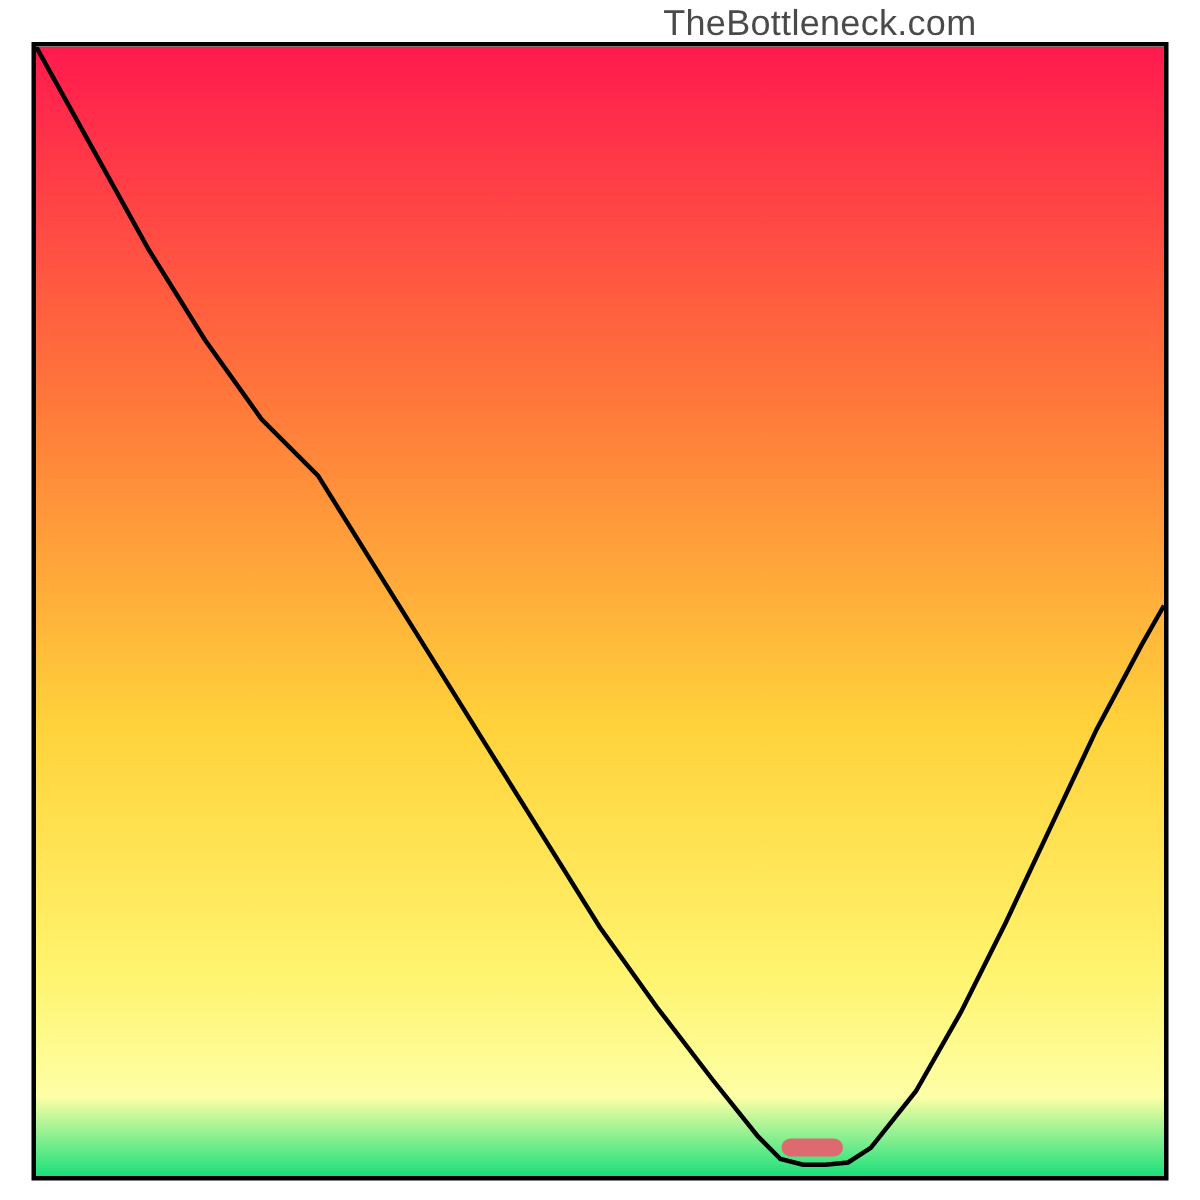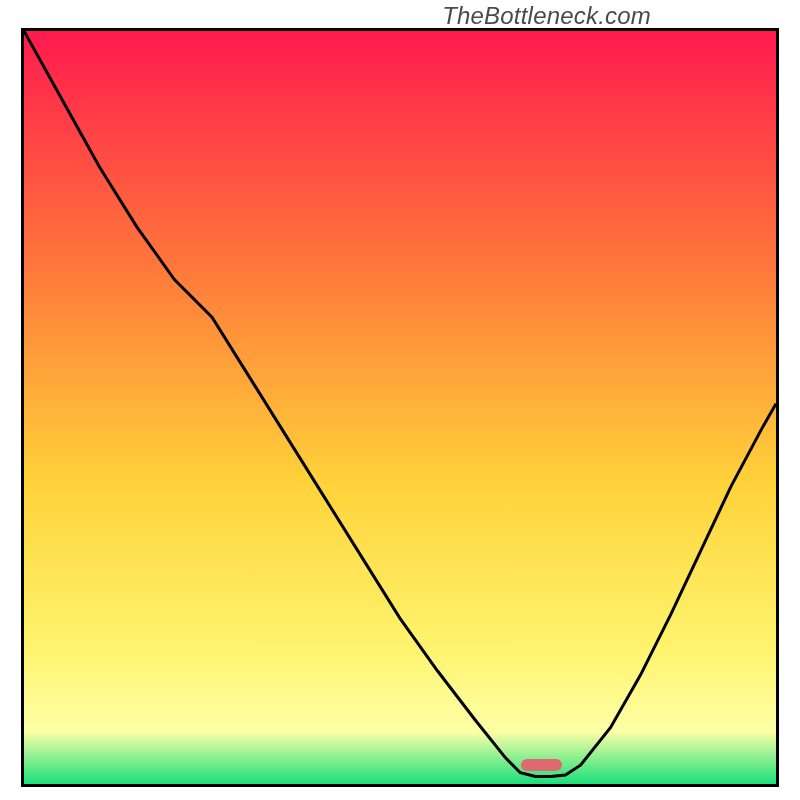--- a/index.html
+++ b/index.html
@@ -8,21 +8,20 @@
     width: 800px;
     height: 800px;
     background: #ffffff;
     overflow: hidden;
     font-family: Arial, Helvetica, sans-serif;
   }
   .frame {
     position: relative;
     width: 665px;
     height: 800px;
-    font-style: italic;
   }
   .watermark {
     position: absolute;
     top: 2px;
     right: 14px;
     color: #4a4a4a;
     font-size: 24px;
     font-weight: 400;
     letter-spacing: 0.2px;
   }

